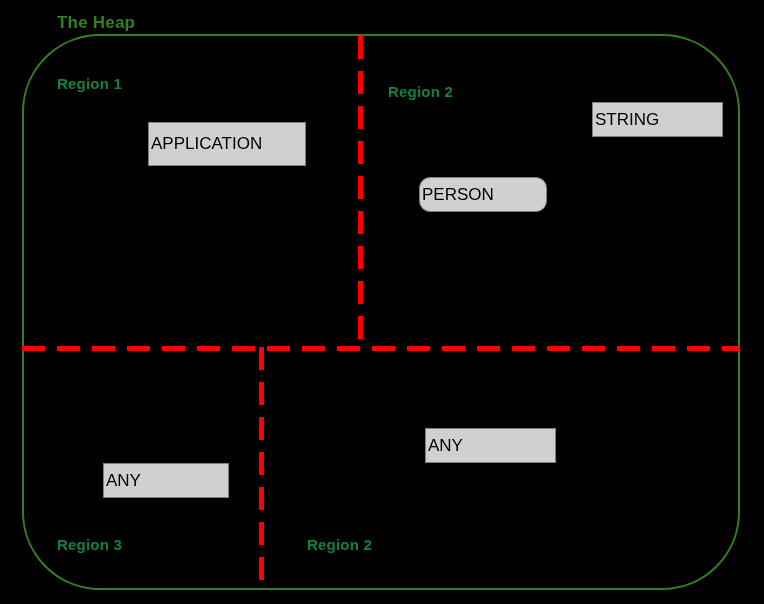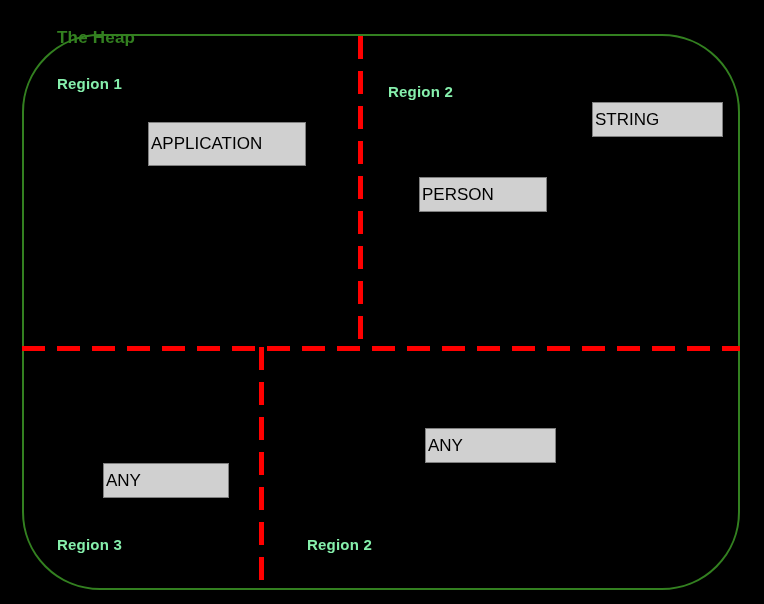--- a/index.html
+++ b/index.html
@@ -30,21 +30,20 @@
   }
   .heap-label {
     position: absolute;
     left: 57px;
     top: 13px;
     font-size: 17px;
     font-weight: bold;
     color: #338020;
     white-space: nowrap;
     letter-spacing: 0.2px;
-    margin-top: 15px;
   }
 
   
   .divider-h {
     position: absolute;
     left: 22px;
     top: 346px;
     width: 718px;
     height: 5px;
     background-image: repeating-linear-gradient(
@@ -76,21 +75,21 @@
       #ff0000 0px, #ff0000 23px,
       transparent 23px, transparent 35px
     );
   }
 
   
   .region-label {
     position: absolute;
     font-size: 15px;
     font-weight: bold;
-    color: #86efac;
+    color: #15803d;
     white-space: nowrap;
     letter-spacing: 0.2px;
   }
 
   
   .obj-box {
     position: absolute;
     background: #d0d0d0;
     border: 1px solid #808080;
     box-sizing: border-box;
@@ -117,18 +116,18 @@
 
   <div id="region-labels">
       <div class="region-label" style="left: 57px; top: 75px;">Region 1</div>
       <div class="region-label" style="left: 388px; top: 83px;">Region 2</div>
       <div class="region-label" style="left: 57px; top: 536px;">Region 3</div>
       <div class="region-label" style="left: 307px; top: 536px;">Region 2</div>
     </div>
   <div id="object-boxes">
       <div class="obj-box" style="left: 148px; top: 122px; width: 158px; height: 44px;">APPLICATION</div>
       <div class="obj-box" style="left: 592px; top: 102px; width: 131px; height: 35px;">STRING</div>
-      <div class="obj-box" style="left: 419px; top: 177px; width: 128px; height: 35px;">PERSON</div>
+      <div class="obj-box" style="left: 419px; top: 177px; width: 128px; height: 35px; border-radius: 11px;">PERSON</div>
       <div class="obj-box" style="left: 103px; top: 463px; width: 126px; height: 35px;">ANY</div>
       <div class="obj-box" style="left: 425px; top: 428px; width: 131px; height: 35px;">ANY</div>
     </div>
 
 </div>
 
 </body></html>

